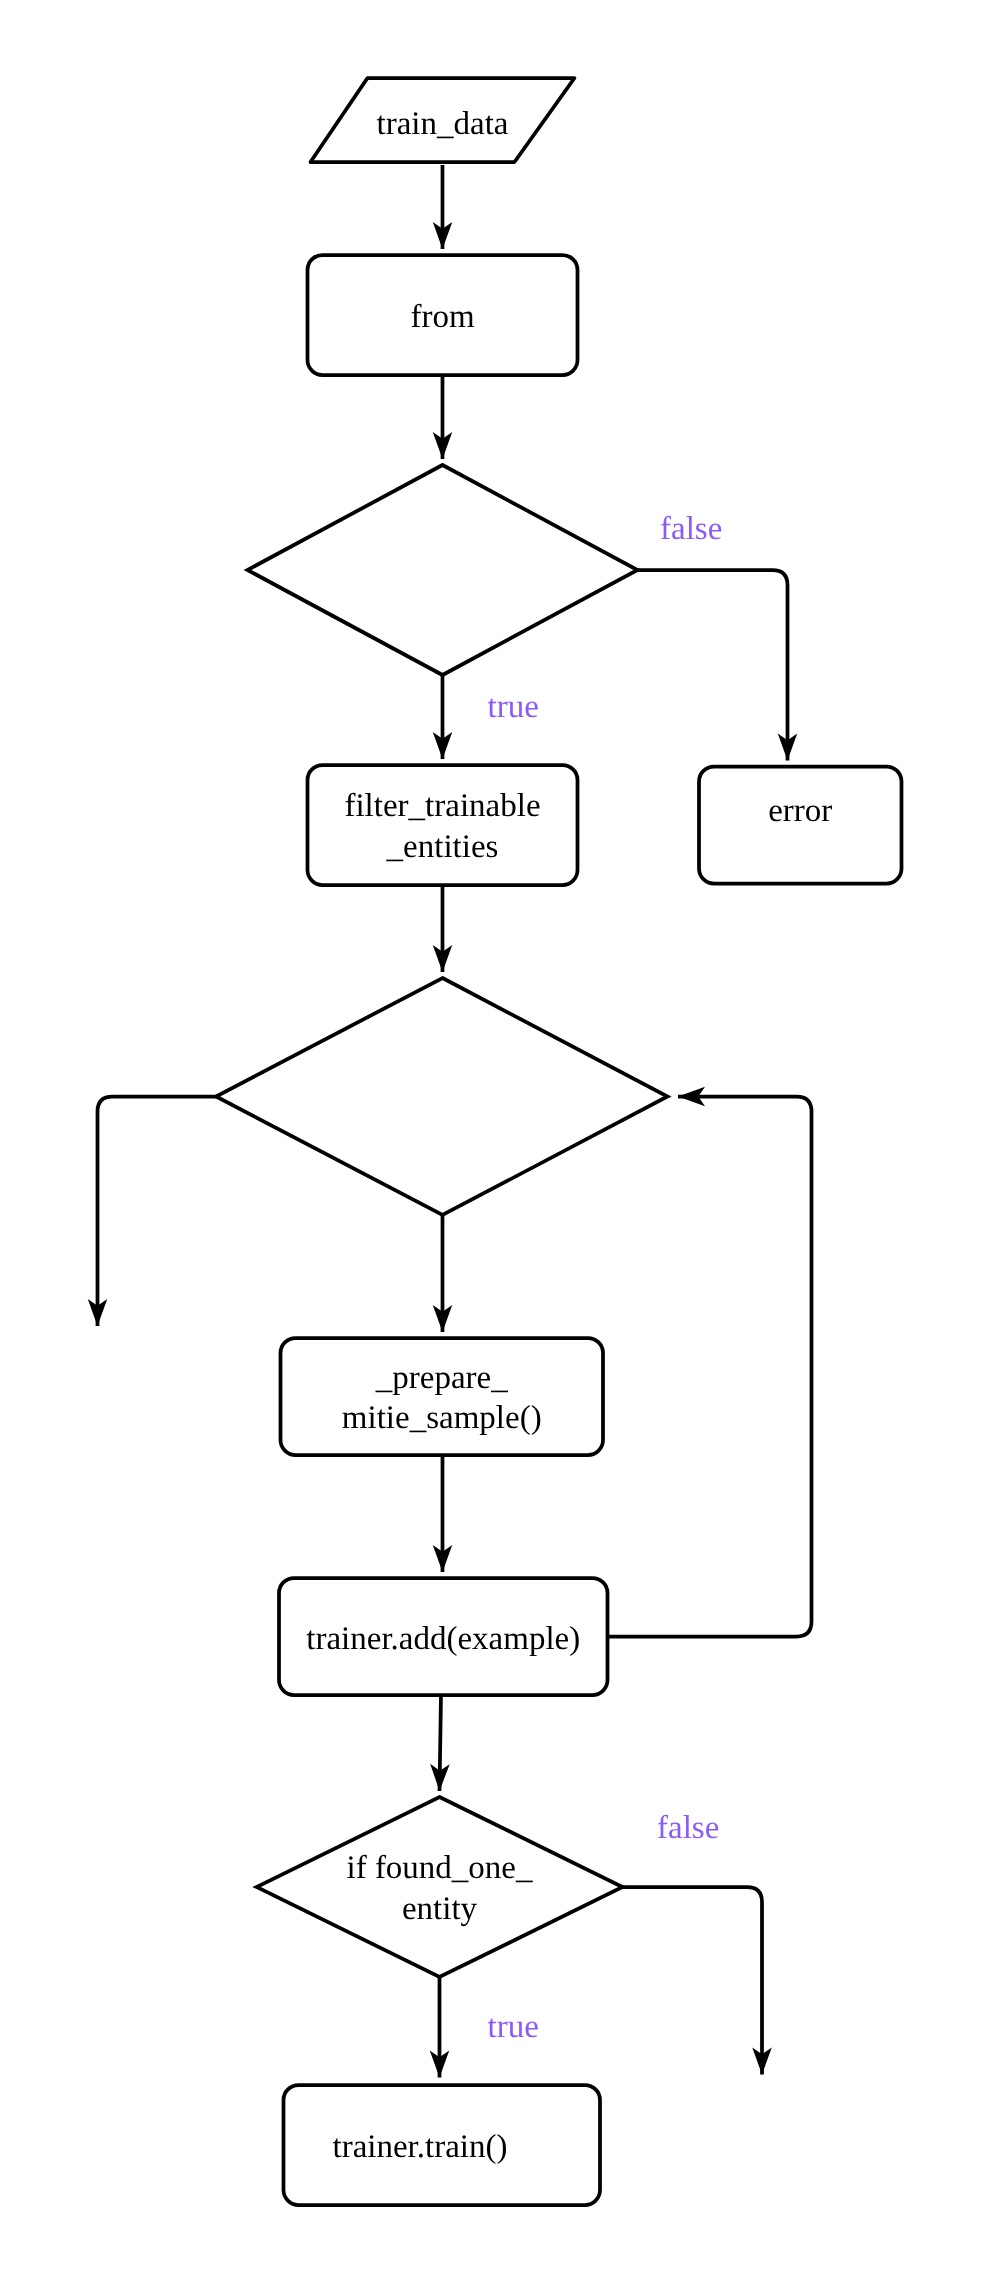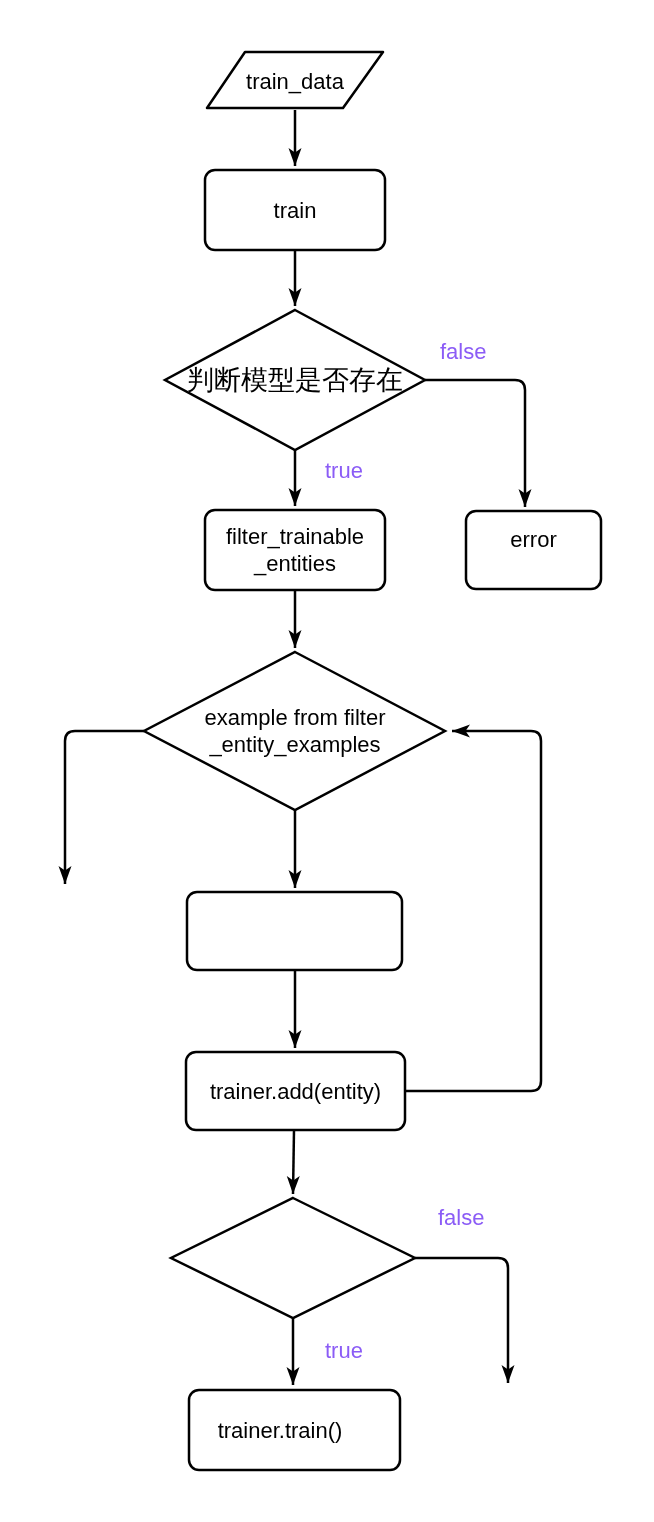--- a/index.html
+++ b/index.html
@@ -1,21 +1,21 @@
 <!DOCTYPE html>
 <html><head>
 <meta charset="utf-8">
 <style>
   html, body { margin: 0; padding: 0; background: #ffffff; }
   .canvas {
     position: relative;
     width: 654px;
     height: 1522px;
     background: #ffffff;
-    font-family: Liberation Sans, sans-serif;
+    font-family: Liberation Serif, serif;
     color: #000000;
     overflow: hidden;
   }
   .canvas svg { position: absolute; left: 0; top: 0; }
   .node-label {
     position: absolute;
     display: flex;
     align-items: center;
     justify-content: center;
     text-align: center;
@@ -72,35 +72,36 @@
       <path class="shape" d="M295,652 L445,731 L295,810 L144,731 Z"></path>
       <rect class="shape" x="187" y="892" width="215" height="78" rx="10"></rect>
       <rect class="shape" x="186" y="1052" width="219" height="78" rx="10"></rect>
       <path class="shape" d="M293,1198 L415,1258 L293,1318 L171,1258 Z"></path>
       <rect class="shape" x="189" y="1390" width="211" height="80" rx="10"></rect>
     </g>
   </svg>
 
   <div class="node-label" style="left:207px; top:54px; width:176px; height:54px;">train_data</div>
 
-  <div class="node-label" style="left:205px; top:170px; width:180px; height:80px;">train</div>
+  <div class="node-label" style="left:205px; top:170px; width:180px; height:80px;">from</div>
 
-  <div class="node-label cjk" style="left:165px; top:352px; width:260px; height:56px;">判断模型是否存在</div>
 
   <div class="node-label" style="left:205px; top:512px; width:180px; height:76px;">filter_trainable
 _entities</div>
 
   <div class="node-label" style="left:466px; top:511px; width:135px; height:56px;">error</div>
 
-  <div class="node-label" style="left:144px; top:704px; width:302px; height:54px;">example from filter
-_entity_examples</div>
 
+  <div class="node-label" style="left:187px; top:892px; width:215px; height:78px;">_prepare_
+mitie_sample()</div>
 
-  <div class="node-label nowrap" style="left:180px; top:1052px; width:231px; height:78px;">trainer.add(entity)</div>
+  <div class="node-label nowrap" style="left:180px; top:1052px; width:231px; height:78px;">trainer.add(example)</div>
 
+  <div class="node-label" style="left:171px; top:1230px; width:244px; height:56px;">if found_one_
+entity</div>
 
   <div class="node-label" style="left:189px; top:1390px; width:182px; height:80px;">trainer.train()</div>
 
   <div class="edge-label" style="left:440px; top:340px;">false</div>
 
   <div class="edge-label" style="left:325px; top:459px;">true</div>
 
   <div class="edge-label" style="left:438px; top:1206px;">false</div>
 
   <div class="edge-label" style="left:325px; top:1339px;">true</div>

